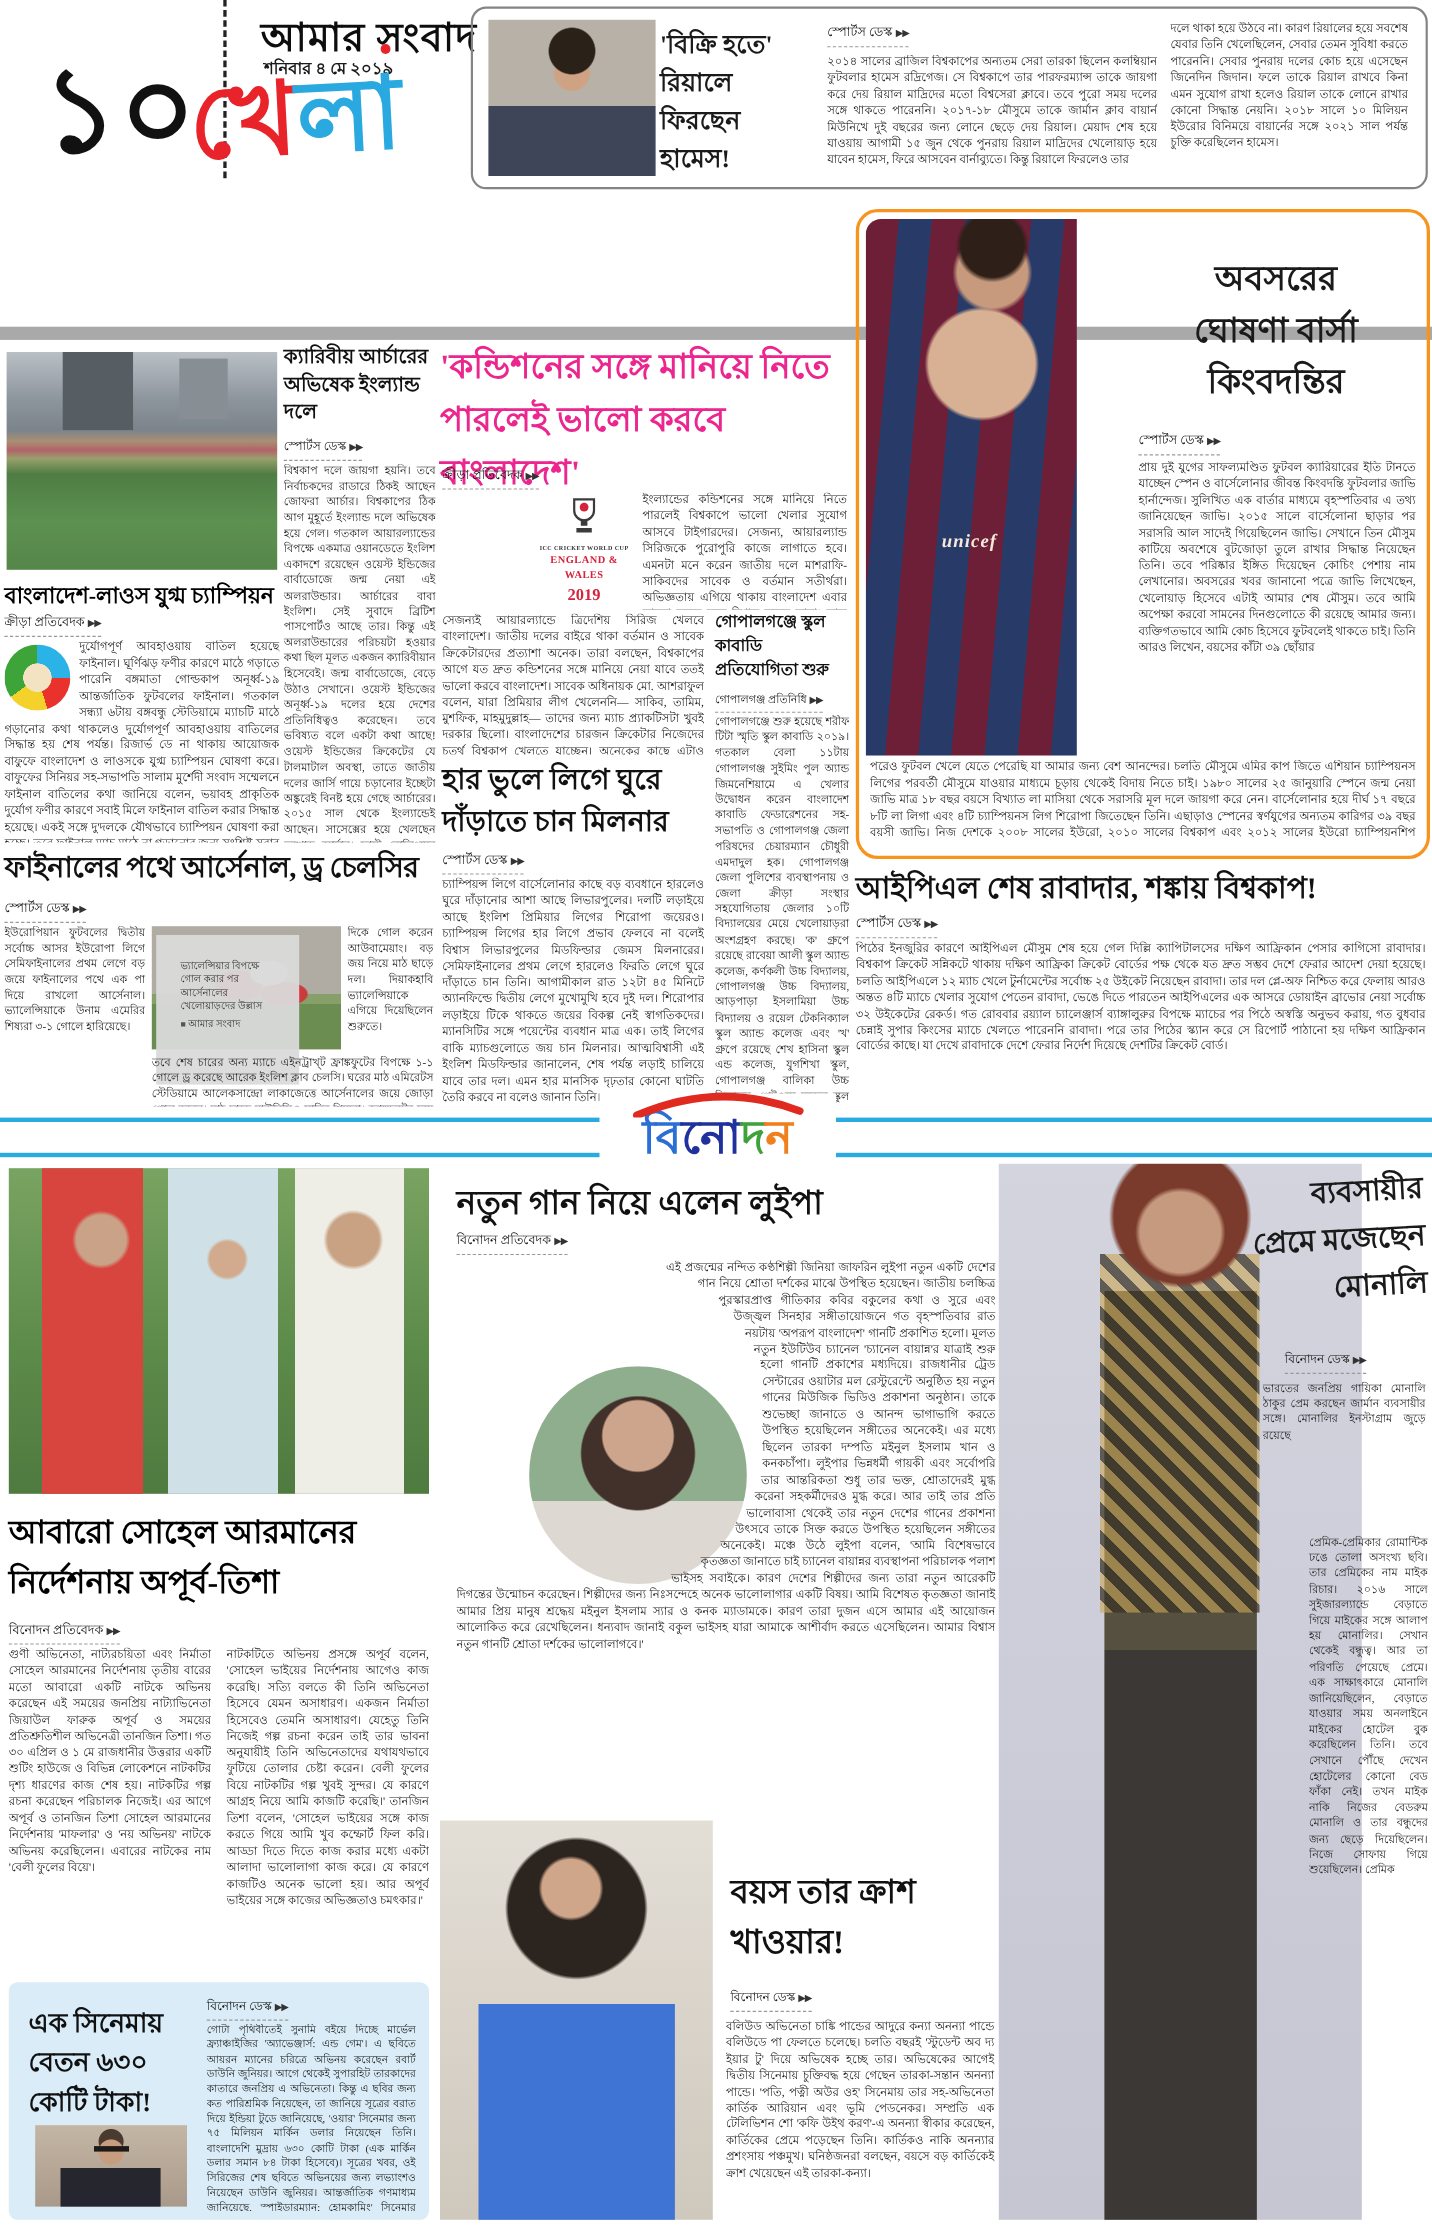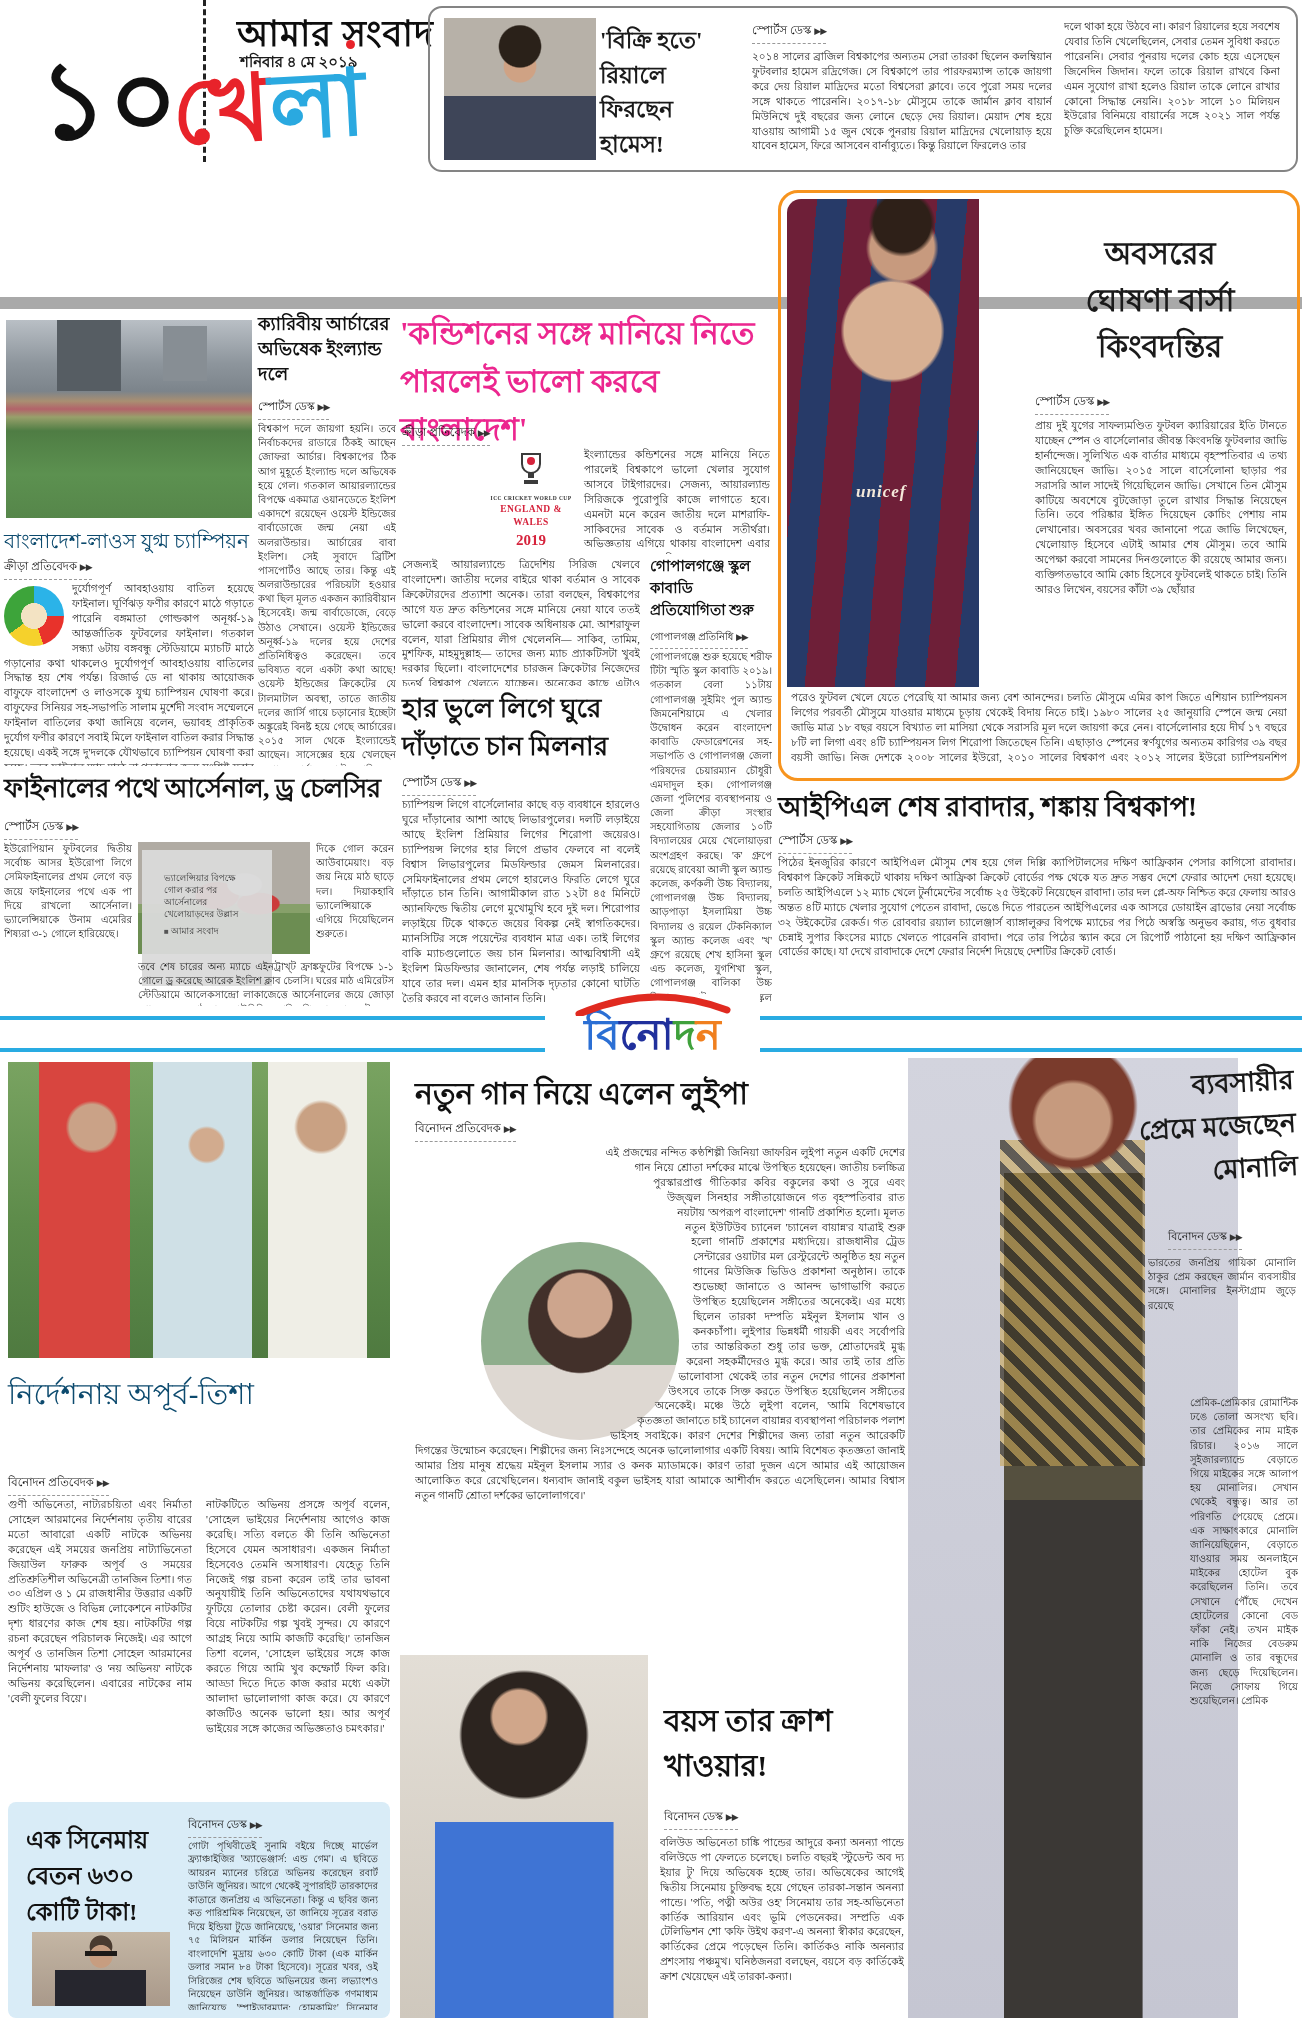--- a/index.html
+++ b/index.html
@@ -26,21 +26,21 @@
     radial-gradient(circle at 50% 20%, #2a2119 0 15%, transparent 16%),
     radial-gradient(circle at 50% 34%, #cfa284 0 13%, transparent 14%),
     linear-gradient(180deg,#b7b1a8 0 55%, #3e4558 55% 100%);}
   .hames-hl{font-size:23px;font-weight:900;text-align:left;line-height:1.5;}
   .graybar{background:#a9a9a9;}
   
   .photo-stadium{background:
     linear-gradient(#565d63,#565d63) 28% 0/26% 36% no-repeat,
     linear-gradient(#878e94,#878e94) 78% 4%/18% 28% no-repeat,
     linear-gradient(180deg,#b9bfc5 0%,#8d959c 22%,#7c848b 36%,#a98f72 41%,#b2636a 45%,#98a06b 49%,#4f7d44 56%,#5c9150 78%,#56864a 100%);}
-  .red-hl{color:#0c4a6e;font-weight:400;}
+  .red-hl{color:#000000;font-weight:700;}
   .logo-circ{width:60px;height:60px;border-radius:50%;float:left;margin:4px 8px 2px 0;
     background:radial-gradient(circle at 50% 50%, #f3e3c3 0 30%, transparent 31%),
     conic-gradient(#2bb3e8 0 25%, #e8322b 25% 45%, #f5d12c 45% 65%, #3da43a 65% 100%);}
   
   .cond-hl{color:#ec268f;font-size:31px;font-weight:900;line-height:1.55;}
   .wc-logo{float:left;width:86px;margin:2px 10px 2px 86px;text-align:center;}
   .wc-title{font-size:5.5px;letter-spacing:.4px;color:#333;font-weight:bold;}
   .wc-host{font-size:9.5px;color:#d6233c;font-weight:900;letter-spacing:.4px;}
   .wc-year{font-size:15px;color:#d6233c;font-weight:900;}
   
@@ -224,20 +224,21 @@
     <svg class="abs" style="left:28px;top:-4px;" width="160" height="26">
       <path d="M6 24 Q 80 -8 154 20" stroke="#e02a20" stroke-width="7" fill="none" stroke-linecap="round"></path>
     </svg>
     <div class="banner-word" style="margin-top:18px;">
       <span>বি</span><span>নো</span><span>দ</span><span>ন</span>
     </div>
   </div>
 
   <div class="abs photo photo-trio" style="left:8px;top:1062px;width:382px;height:296px;"></div>
   <div class="abs red-hl" style="left:8px;top:1372px;width:384px;font-size:29px;line-height:1.55;">
+    <div>আবারো সোহেল আরমানের</div>
     <div>নির্দেশনায় অপূর্ব-তিশা</div>
   </div>
   <div class="abs" style="left:8px;top:1472px;">
     <span class="byline"><span>বিনোদন প্রতিবেদক</span> <span class="arr">▶▶</span></span>
   </div>
   <div class="abs body-txt" style="left:8px;top:1498px;width:184px;height:294px;">গুণী অভিনেতা, নাট্যরচয়িতা এবং নির্মাতা সোহেল আরমানের নির্দেশনায় তৃতীয় বারের মতো আবারো একটি নাটকে অভিনয় করেছেন এই সময়ের জনপ্রিয় নাট্যাভিনেতা জিয়াউল ফারুক অপূর্ব ও সময়ের প্রতিশ্রুতিশীল অভিনেত্রী তানজিন তিশা। গত ৩০ এপ্রিল ও ১ মে রাজধানীর উত্তরার একটি শুটিং হাউজে ও বিভিন্ন লোকেশনে নাটকটির দৃশ্য ধারণের কাজ শেষ হয়। নাটকটির গল্প রচনা করেছেন পরিচালক নিজেই। এর আগে অপূর্ব ও তানজিন তিশা সোহেল আরমানের নির্দেশনায় 'মাফলার' ও 'নয় অভিনয়' নাটকে অভিনয় করেছিলেন। এবারের নাটকের নাম 'বেলী ফুলের বিয়ে'।</div>
   <div class="abs body-txt" style="left:206px;top:1498px;width:184px;height:294px;">নাটকটিতে অভিনয় প্রসঙ্গে অপূর্ব বলেন, 'সোহেল ভাইয়ের নির্দেশনায় আগেও কাজ করেছি। সত্যি বলতে কী তিনি অভিনেতা হিসেবে যেমন অসাধারণ। একজন নির্মাতা হিসেবেও তেমনি অসাধারণ। যেহেতু তিনি নিজেই গল্প রচনা করেন তাই তার ভাবনা অনুযায়ীই তিনি অভিনেতাদের যথাযথভাবে ফুটিয়ে তোলার চেষ্টা করেন। বেলী ফুলের বিয়ে নাটকটির গল্প খুবই সুন্দর। যে কারণে আগ্রহ নিয়ে আমি কাজটি করেছি।' তানজিন তিশা বলেন, 'সোহেল ভাইয়ের সঙ্গে কাজ করতে গিয়ে আমি খুব কম্ফোর্ট ফিল করি। আড্ডা দিতে দিতে কাজ করার মধ্যে একটা আলাদা ভালোলাগা কাজ করে। যে কারণে কাজটিও অনেক ভালো হয়। আর অপূর্ব ভাইয়ের সঙ্গে কাজের অভিজ্ঞতাও চমৎকার।'</div>
 
   <div class="abs rdj-box" style="left:8px;top:1802px;width:382px;height:216px;">
     <div class="abs hl" style="left:18px;top:20px;width:152px;font-size:24px;line-height:1.5;">

